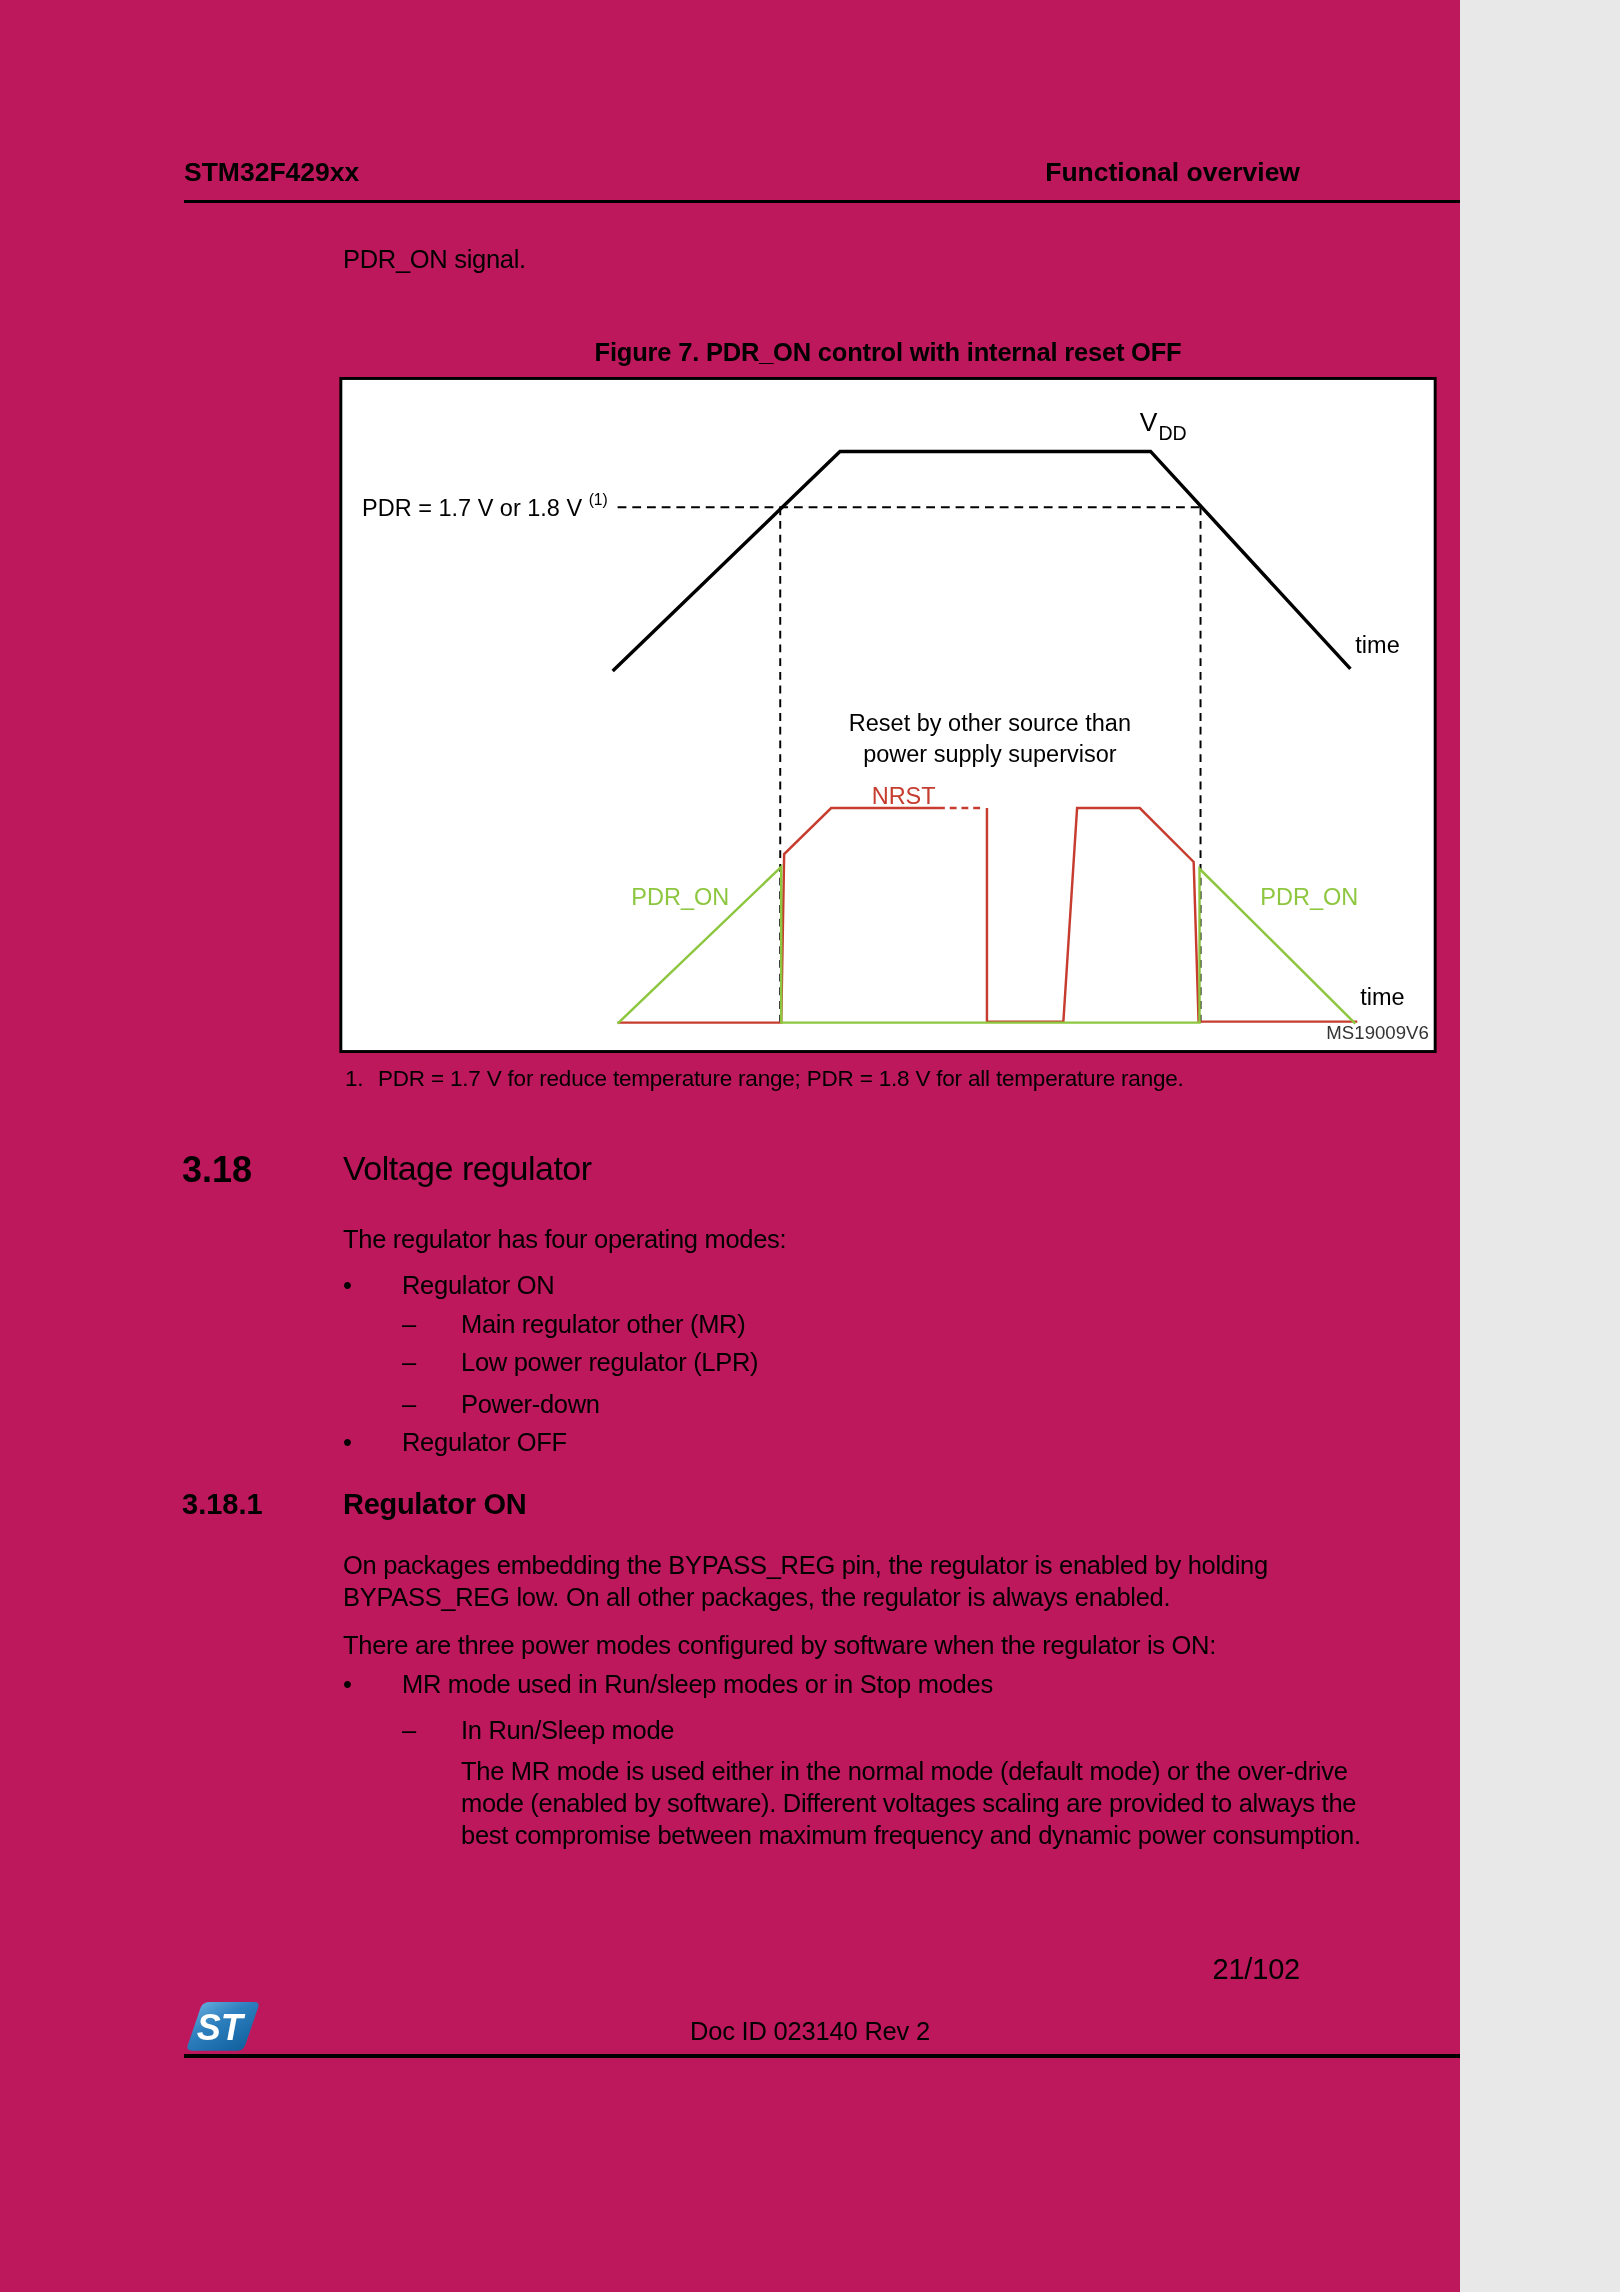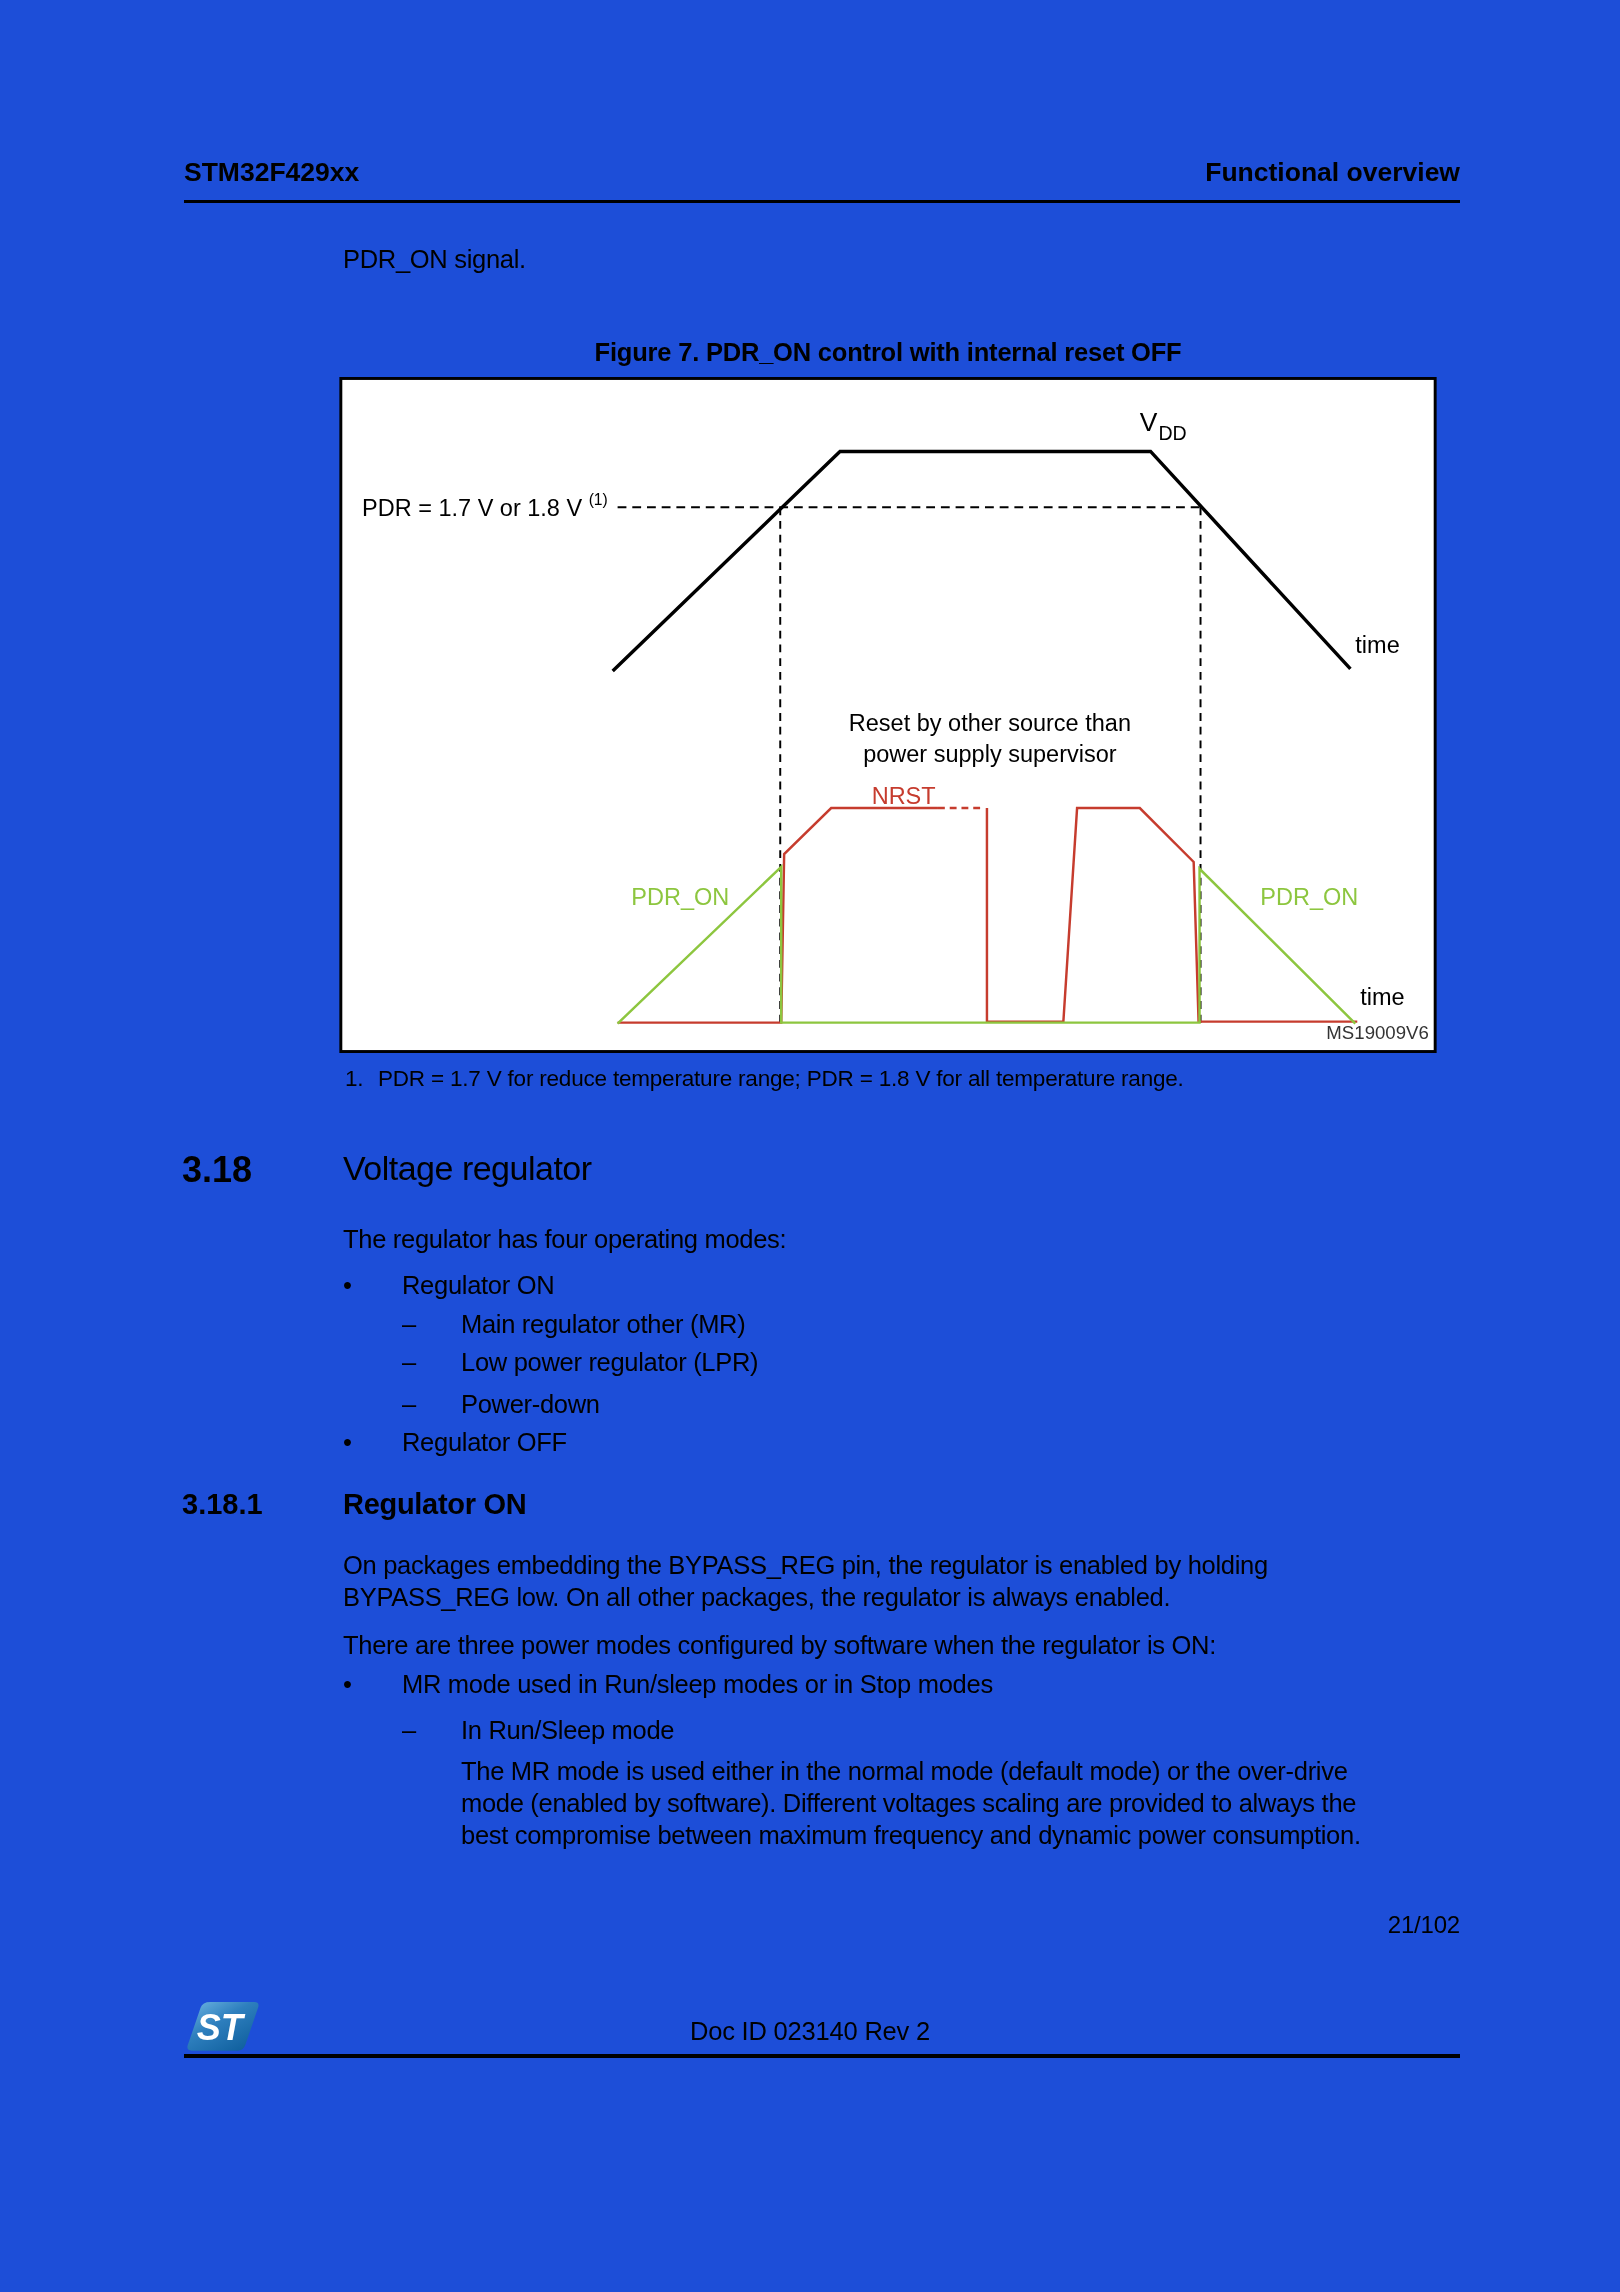--- a/index.html
+++ b/index.html
@@ -1,17 +1,17 @@
 <!DOCTYPE html>
 <html><head>
 <meta charset="utf-8">
 <style>
   html,body{margin:0;padding:0;background:#e8e8e8;}
   .page{
-    position:relative;width:1620px;height:2293px;background:#1d4ed8;
+    position:relative;width:1460px;height:2293px;background:#be185d;
     font-family:"Liberation Sans",sans-serif;color:#000;overflow:hidden;
   }
   .abs{position:absolute;}
   .nowrap{white-space:nowrap;}
   
   .hdr-left{left:184px;top:157px;font-size:26.5px;font-weight:bold;}
   .hdr-right{right:160px;top:157px;font-size:26.5px;font-weight:bold;}
   .hdr-rule{left:184px;top:200px;width:1276px;height:2.9px;background:#000;}
   
   .intro{left:343px;top:243px;font-size:25.5px;line-height:32px;letter-spacing:-0.3px;}
@@ -36,21 +36,21 @@
   .lvl1{left:343px;}
   .lvl1 .marker{width:59px;}
   .lvl2{left:402px;}
   .lvl2 .marker{width:59px;}
   .p1{left:343px;top:1549px;}
   .p2{left:343px;top:1629px;}
   .p3{left:461px;top:1755px;}
   
   .ft-logo{left:184px;top:2000px;width:76px;height:53px;}
   .ft-doc{left:0;top:2017px;width:1620px;text-align:center;font-size:25.5px;letter-spacing:-0.2px;}
-  .ft-page{right:160px;top:1911px;font-size:24px;letter-spacing:-0.2px;}
+  .ft-page{right:160px;top:1953px;font-size:29px;letter-spacing:-0.2px;}
   .ft-rule{left:184px;top:2054px;width:1276px;height:3.9px;background:#000;}
 </style>
 </head>
 <body>
 
 <div class="page">
 
   <div class="abs hdr-left nowrap">STM32F429xx</div>
   <div class="abs hdr-right nowrap">Functional overview</div>
   <div class="abs hdr-rule"></div>

